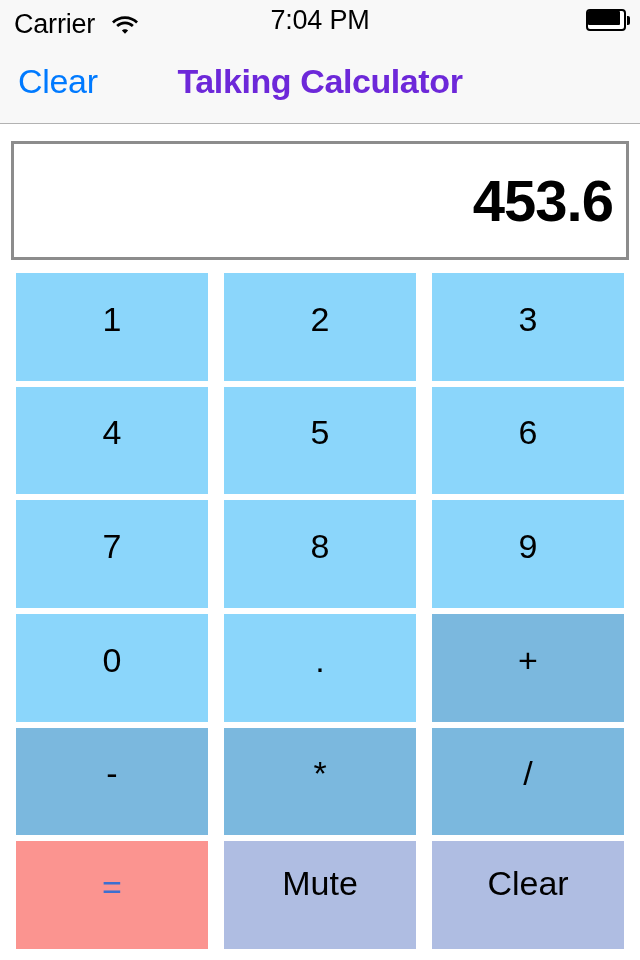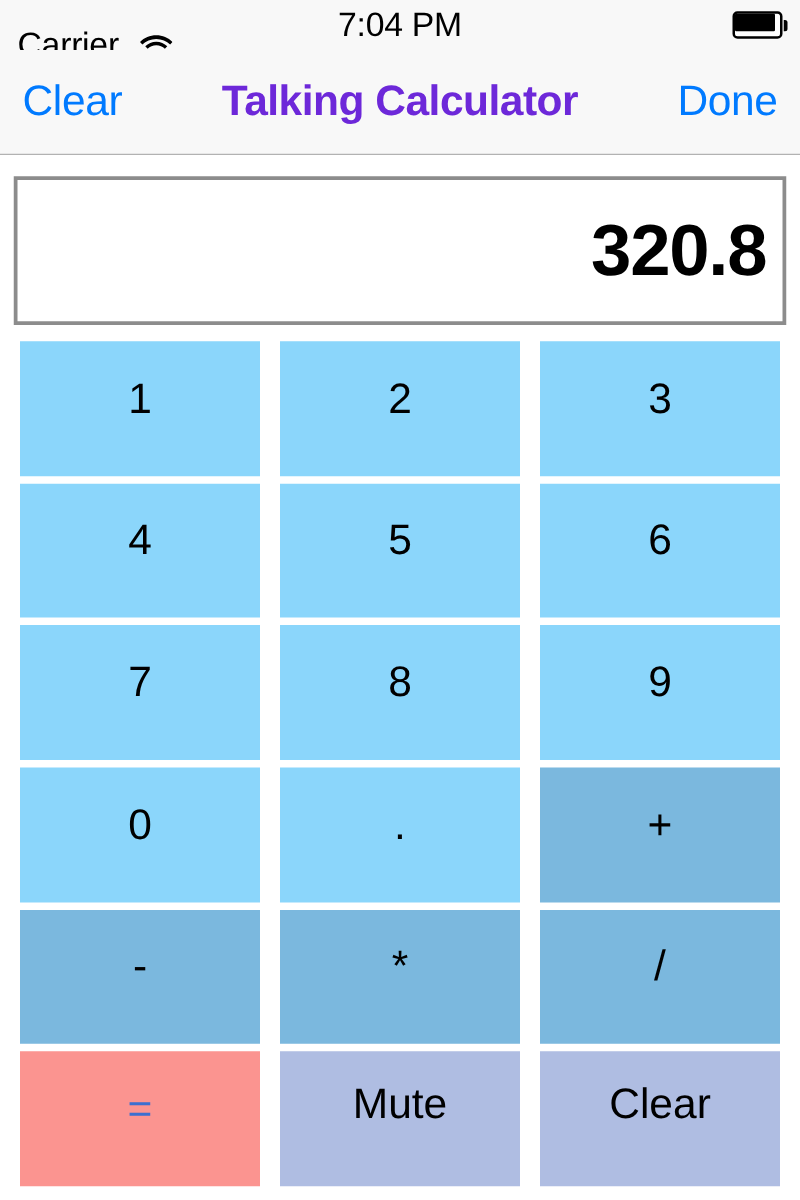--- a/index.html
+++ b/index.html
@@ -12,21 +12,21 @@
   }
   #app { position:relative; width:640px; height:960px; background:#ffffff; }
 
   
   .statusbar{
     position:absolute; left:0; top:0; width:640px; height:40px;
     background:#f8f8f8;
     display:flex; align-items:center;
   }
   .sb-left{
-    position:absolute; left:14px; top:16px; height:40px;
+    position:absolute; left:14px; top:4px; height:40px;
     display:flex; align-items:center; gap:17px;
   }
   .sb-carrier{ font-size:27px; color:#000; letter-spacing:-0.2px; }
   .wifi-icon{ display:block; width:26px; height:19px; margin-top:2px; }
   .sb-center{
     position:absolute; left:0; top:0; width:640px; height:40px;
     display:flex; align-items:center; justify-content:center;
   }
   .sb-time{ font-size:27px; color:#000; font-weight:400; letter-spacing:-0.2px; }
   .sb-right{
@@ -128,25 +128,24 @@
         <span class="battery-body"></span>
         <span class="battery-fill"></span>
         <span class="battery-cap"></span>
       </span>
     </div>
   </div>
 
   <div class="navbar">
     <button class="nav-btn left">Clear</button>
     <div class="nav-title">Talking Calculator</div>
-    <button class="nav-btn right">Done</button>
   </div>
 
   <div class="display">
-    <span class="display-value">320.8</span>
+    <span class="display-value">453.6</span>
   </div>
 
   <div class="keypad">
       <button class="key digit">1</button>
       <button class="key digit">2</button>
       <button class="key digit">3</button>
       <button class="key digit">4</button>
       <button class="key digit">5</button>
       <button class="key digit">6</button>
       <button class="key digit">7</button>

